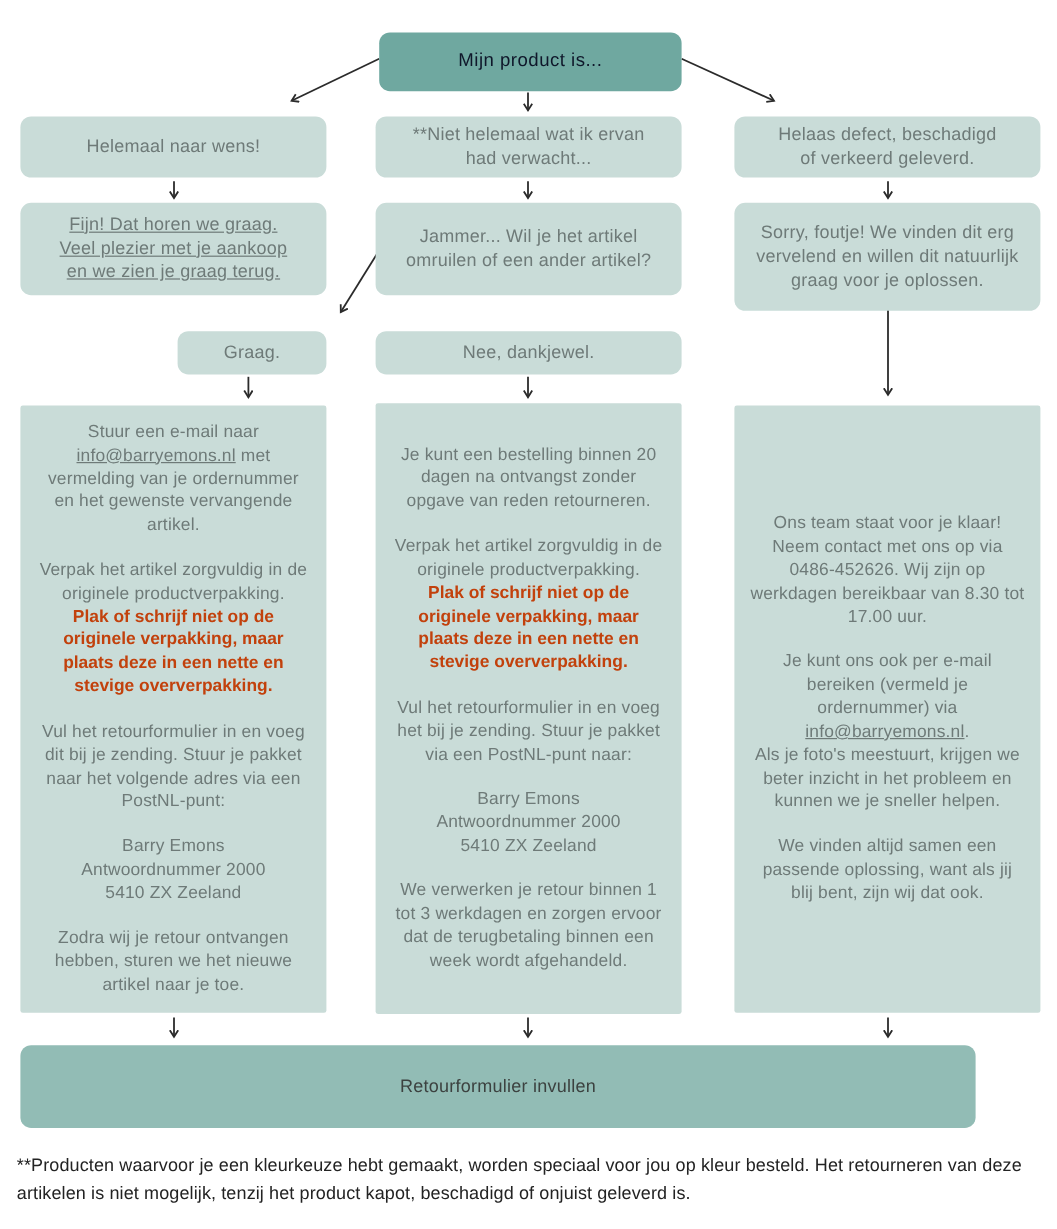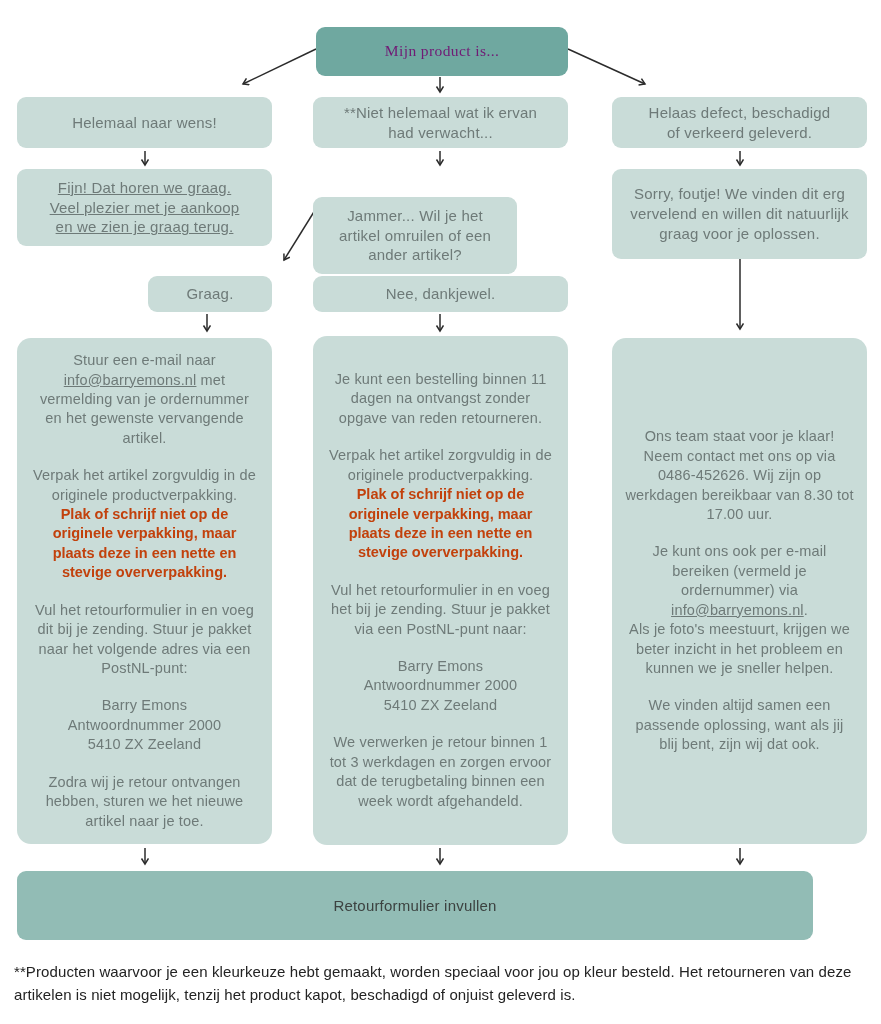--- a/index.html
+++ b/index.html
@@ -16,26 +16,26 @@
     background:#c9dcd8;
     border-radius:9px;
     display:flex;align-items:center;justify-content:center;
     text-align:center;
     color:#6e7a78;
     font-size:15px;line-height:1.32;
     letter-spacing:.2px;
     padding:6px 22px;box-sizing:border-box;
   }
   .node.root{
-    background:#6fa8a0;color:#701a75;
-    font-size:15.5px;letter-spacing:.4px;font-family:Liberation Serif, serif;
+    background:#6fa8a0;color:#0f172a;
+    font-size:15.5px;letter-spacing:.4px;
   }
   .big{
     position:absolute;
-    background:#c9dcd8;border-radius:14px;
+    background:#c9dcd8;border-radius:2px;
     display:flex;flex-direction:column;align-items:center;justify-content:center;
     text-align:center;color:#6e7a78;
     font-size:14.5px;line-height:1.34;letter-spacing:.15px;
     padding:16px 13px;box-sizing:border-box;
   }
   .big p{margin:0 0 18px;}
   .big p:last-child{margin-bottom:0;}
   .block{display:block;}
   .bold{font-weight:bold;color:#c2410c;letter-spacing:0;}
   a.mail{color:#6e7a78;text-decoration:underline;cursor:pointer;}
@@ -90,21 +90,21 @@
   <div class="node" style="left:313px;top:97px;width:255px;height:51px;padding:6px 30px;">
     <span>**Niet helemaal wat ik ervan had verwacht...</span>
   </div>
   <div class="node" style="left:612px;top:97px;width:255px;height:51px;padding:6px 28px;">
     <span>Helaas defect, beschadigd of verkeerd geleverd.</span>
   </div>
 
   <div class="node" style="left:17px;top:169px;width:255px;height:77px;padding:6px 26px;text-decoration:underline;">
     <span>Fijn! Dat horen we graag. Veel plezier met je aankoop en we zien je graag terug.</span>
   </div>
-  <div class="node" style="left:313px;top:169px;width:204px;height:77px;padding:6px 18px;margin-top:28px;">
+  <div class="node" style="left:313px;top:169px;width:255px;height:77px;padding:6px 18px;">
     <span>Jammer... Wil je het artikel omruilen of een ander artikel?</span>
   </div>
   <div class="node" style="left:612px;top:169px;width:255px;height:90px;padding:6px 14px;">
     <span>Sorry, foutje! We vinden dit erg vervelend en willen dit natuurlijk graag voor je oplossen.</span>
   </div>
 
   <div class="node" style="left:148px;top:276px;width:124px;height:36px;">
     <span>Graag.</span>
   </div>
   <div class="node" style="left:313px;top:276px;width:255px;height:36px;">
@@ -117,21 +117,21 @@
     <p>Vul het retourformulier in en voeg dit bij je zending. Stuur je pakket naar het volgende adres via een PostNL-punt:</p>
     <p>
         <span class="block">Barry Emons</span>
         <span class="block">Antwoordnummer 2000</span>
         <span class="block">5410 ZX Zeeland</span>
       </p>
     <p>Zodra wij je retour ontvangen hebben, sturen we het nieuwe artikel naar je toe.</p>
   </div>
 
   <div class="big" style="left:313px;top:336px;width:255px;height:509px;">
-    <p>Je kunt een bestelling binnen 11 dagen na ontvangst zonder opgave van reden retourneren.</p>
+    <p>Je kunt een bestelling binnen 20 dagen na ontvangst zonder opgave van reden retourneren.</p>
     <p><span>Verpak het artikel zorgvuldig in de originele productverpakking.</span><span class="bold block">Plak of schrijf niet op de originele verpakking, maar plaats deze in een nette en stevige oververpakking.</span></p>
     <p>Vul het retourformulier in en voeg het bij je zending. Stuur je pakket via een PostNL-punt naar:</p>
     <p>
         <span class="block">Barry Emons</span>
         <span class="block">Antwoordnummer 2000</span>
         <span class="block">5410 ZX Zeeland</span>
       </p>
     <p>We verwerken je retour binnen 1 tot 3 werkdagen en zorgen ervoor dat de terugbetaling binnen een week wordt afgehandeld.</p>
   </div>
 

